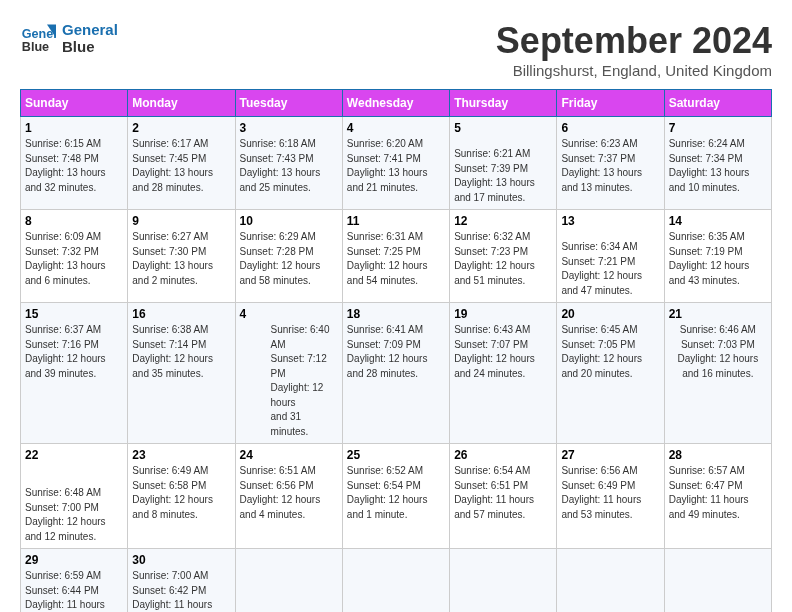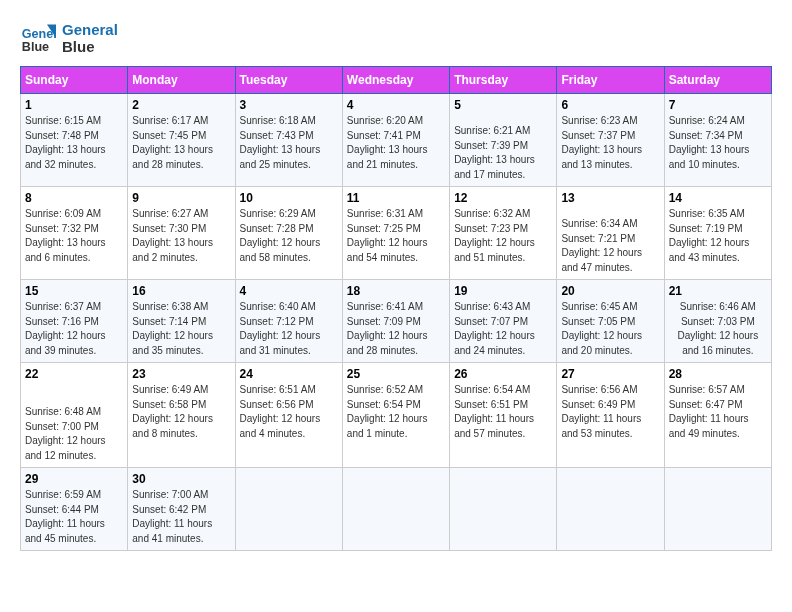--- a/index.html
+++ b/index.html
@@ -89,20 +89,22 @@
       <text x="2" y="20" font-size="14" font-weight="bold" fill="#1a6faf">General</text>
       <text x="2" y="34" font-size="14" font-weight="bold" fill="#333">Blue</text>
       <polygon points="30,5 40,5 40,20" fill="#1a6faf"></polygon>
     </svg>
     <div>
       <div style="font-size:15px;font-weight:bold;color:#1a6faf;">General</div>
       <div style="font-size:15px;font-weight:bold;color:#333;">Blue</div>
     </div>
   </div>
   <div class="title-block">
+    <div class="month-title">September 2024</div>
+    <div class="location">Billingshurst, England, United Kingdom</div>
   </div>
 </div>
 
 <table class="calendar">
   <thead>
     <tr>
     <th>Sunday</th>
         <th>Monday</th>
         <th>Tuesday</th>
         <th>Wednesday</th>
@@ -224,21 +226,21 @@
         </td>
         <td>
           <span class="day-num">16</span>
           <div class="day-info" style="white-space: pre-line;">Sunrise: 6:38 AM
 Sunset: 7:14 PM
 Daylight: 12 hours
 and 35 minutes.</div>
         </td>
         <td>
           <span class="day-num">4</span>
-          <div class="day-info" style="white-space: pre-line;">Sunrise: 6:40 AM
+          <div class="day-info" style="white-space: pre-line; margin-left: 31px;">Sunrise: 6:40 AM
 Sunset: 7:12 PM
 Daylight: 12 hours
 and 31 minutes.</div>
         </td>
         <td>
           <span class="day-num">18</span>
           <div class="day-info" style="white-space: pre-line;">Sunrise: 6:41 AM
 Sunset: 7:09 PM
 Daylight: 12 hours
 and 28 minutes.</div>

